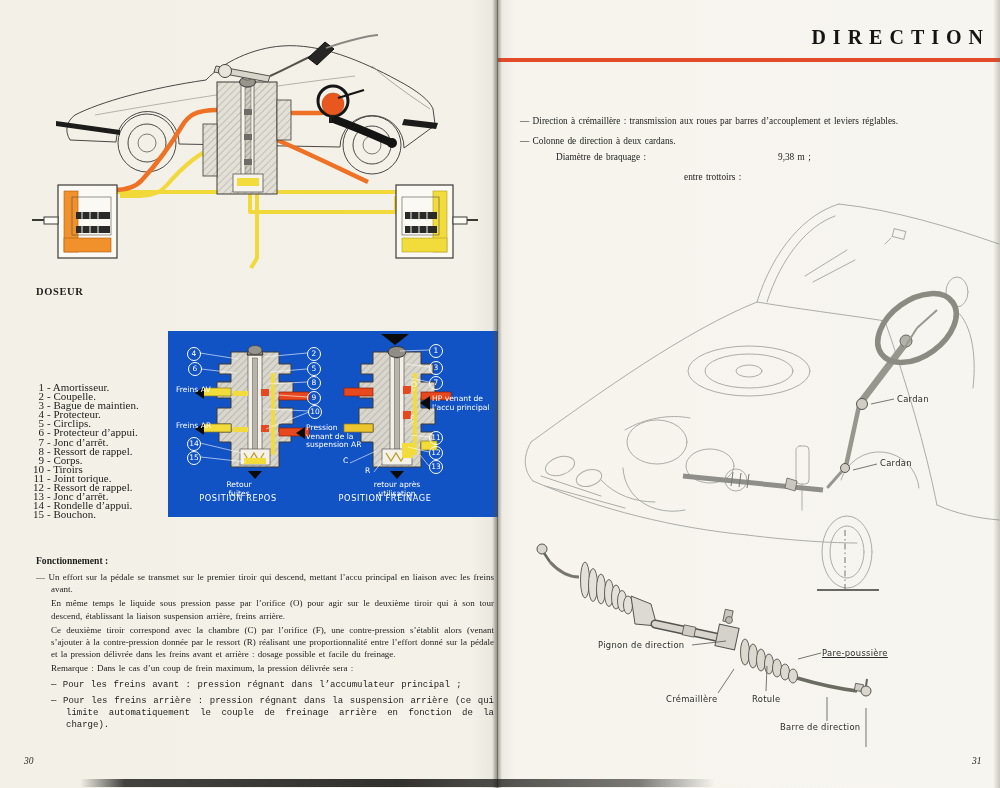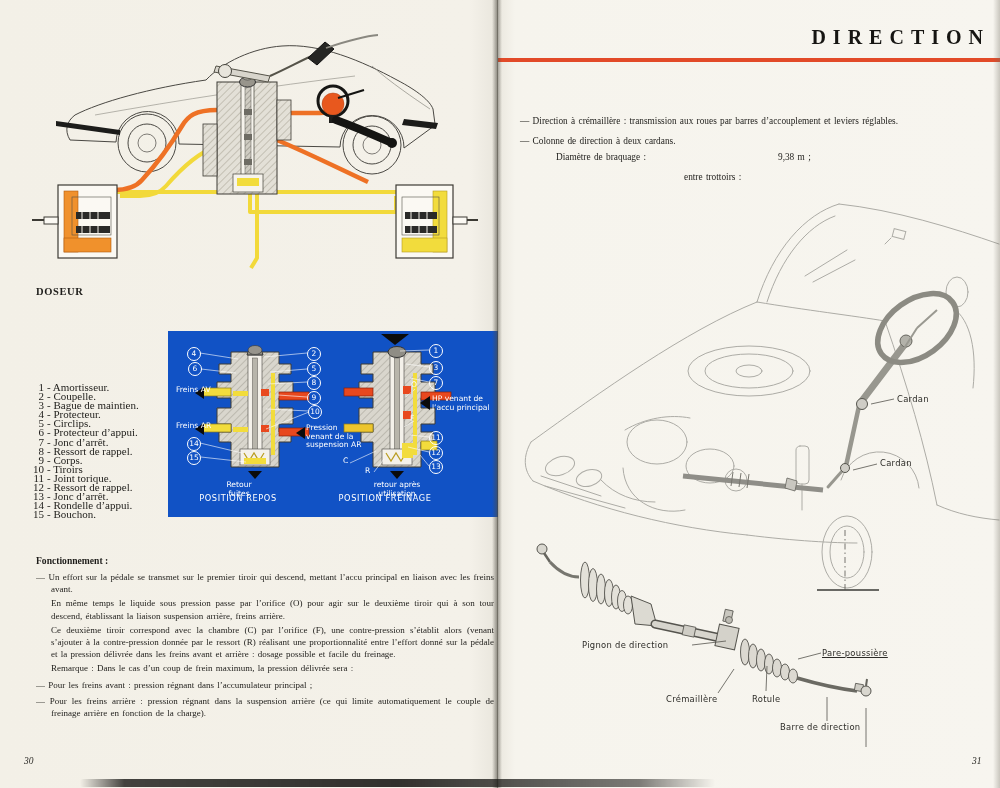--- a/index.html
+++ b/index.html
@@ -17,21 +17,21 @@
   .bp-label{position:absolute;color:#fff;font-family:"DejaVu Sans","Liberation Sans",sans-serif;
     font-size:7.6px;line-height:8.6px;}
   .bp-cap{position:absolute;color:#fff;font-family:"DejaVu Sans","Liberation Sans",sans-serif;
     font-size:8.2px;letter-spacing:.6px;text-align:center;}
   .callout{position:absolute;width:12px;height:12px;border:1px solid #fff;border-radius:50%;
     color:#fff;font-family:"DejaVu Sans","Liberation Sans",sans-serif;font-size:7.5px;
     line-height:12px;text-align:center;}
   .fonct{width:458px;font-size:9px;line-height:12.2px;text-align:justify;word-spacing:1px;}
   .fonct p{margin:0 0 2px 0;padding-left:15px;}
   .fonct p.dash{text-indent:-15px;}
-  .fonct p.bullet{text-indent:-15px;margin-top:4px;}
+  .fonct p.bullet{margin-left:15px;text-indent:-15px;margin-top:4px;font-family:Liberation Mono, monospace;}
   .fonct-h{font-weight:bold;font-size:9.6px;}
   .pgnum{font-style:italic;font-size:9.5px;color:#2a2925;}
   
   .dir-title{font-weight:bold;font-size:20px;letter-spacing:7px;text-align:right;color:#161512;}
   .redrule{background:#e24a28;height:4px;}
   .rp-text{font-size:9.3px;line-height:13px;text-align:justify;word-spacing:1px;width:466px;}
   .rp-line{margin-bottom:7px;}
   .spec-row{display:flex;font-size:9.3px;line-height:14px;}
   .spec-c1{width:128px;margin-left:16px;}
   .spec-c2{width:94px;margin-top:20px;}
@@ -425,21 +425,21 @@
         <line x1="316" y1="473" x2="293" y2="479"></line>
         <line x1="213" y1="513" x2="229" y2="489"></line>
         <line x1="261" y1="511" x2="262" y2="486"></line>
         <line x1="322" y1="541" x2="322" y2="517"></line>
         <line x1="361" y1="567" x2="361" y2="528"></line>
       </g>
     </svg>
 
     <span class="draw-label" style="left:399px;top:394px;">Cardan</span>
     <span class="draw-label" style="left:382px;top:458px;">Cardan</span>
-    <span class="draw-label" style="left:84px;top:640px;">Pignon de direction</span>
+    <span class="draw-label" style="left:100px;top:640px;">Pignon de direction</span>
     <span class="draw-label" style="left:324px;top:648px;text-decoration:underline;">Pare-poussière</span>
     <span class="draw-label" style="left:168px;top:694px;">Crémaillère</span>
     <span class="draw-label" style="left:254px;top:694px;">Rotule</span>
     <span class="draw-label" style="left:262px;top:722px;margin-left:20px;">Barre de direction</span>
     <span class="draw-label" style="left:290px;top:794px;">Rotule d’accouplement</span>
 
     <div class="abs pgnum" style="left:474px;top:756px;">31</div>
   </div>
 
   <div class="abs gutterline" style="left:492px;top:0;width:10px;height:788px;"></div>

